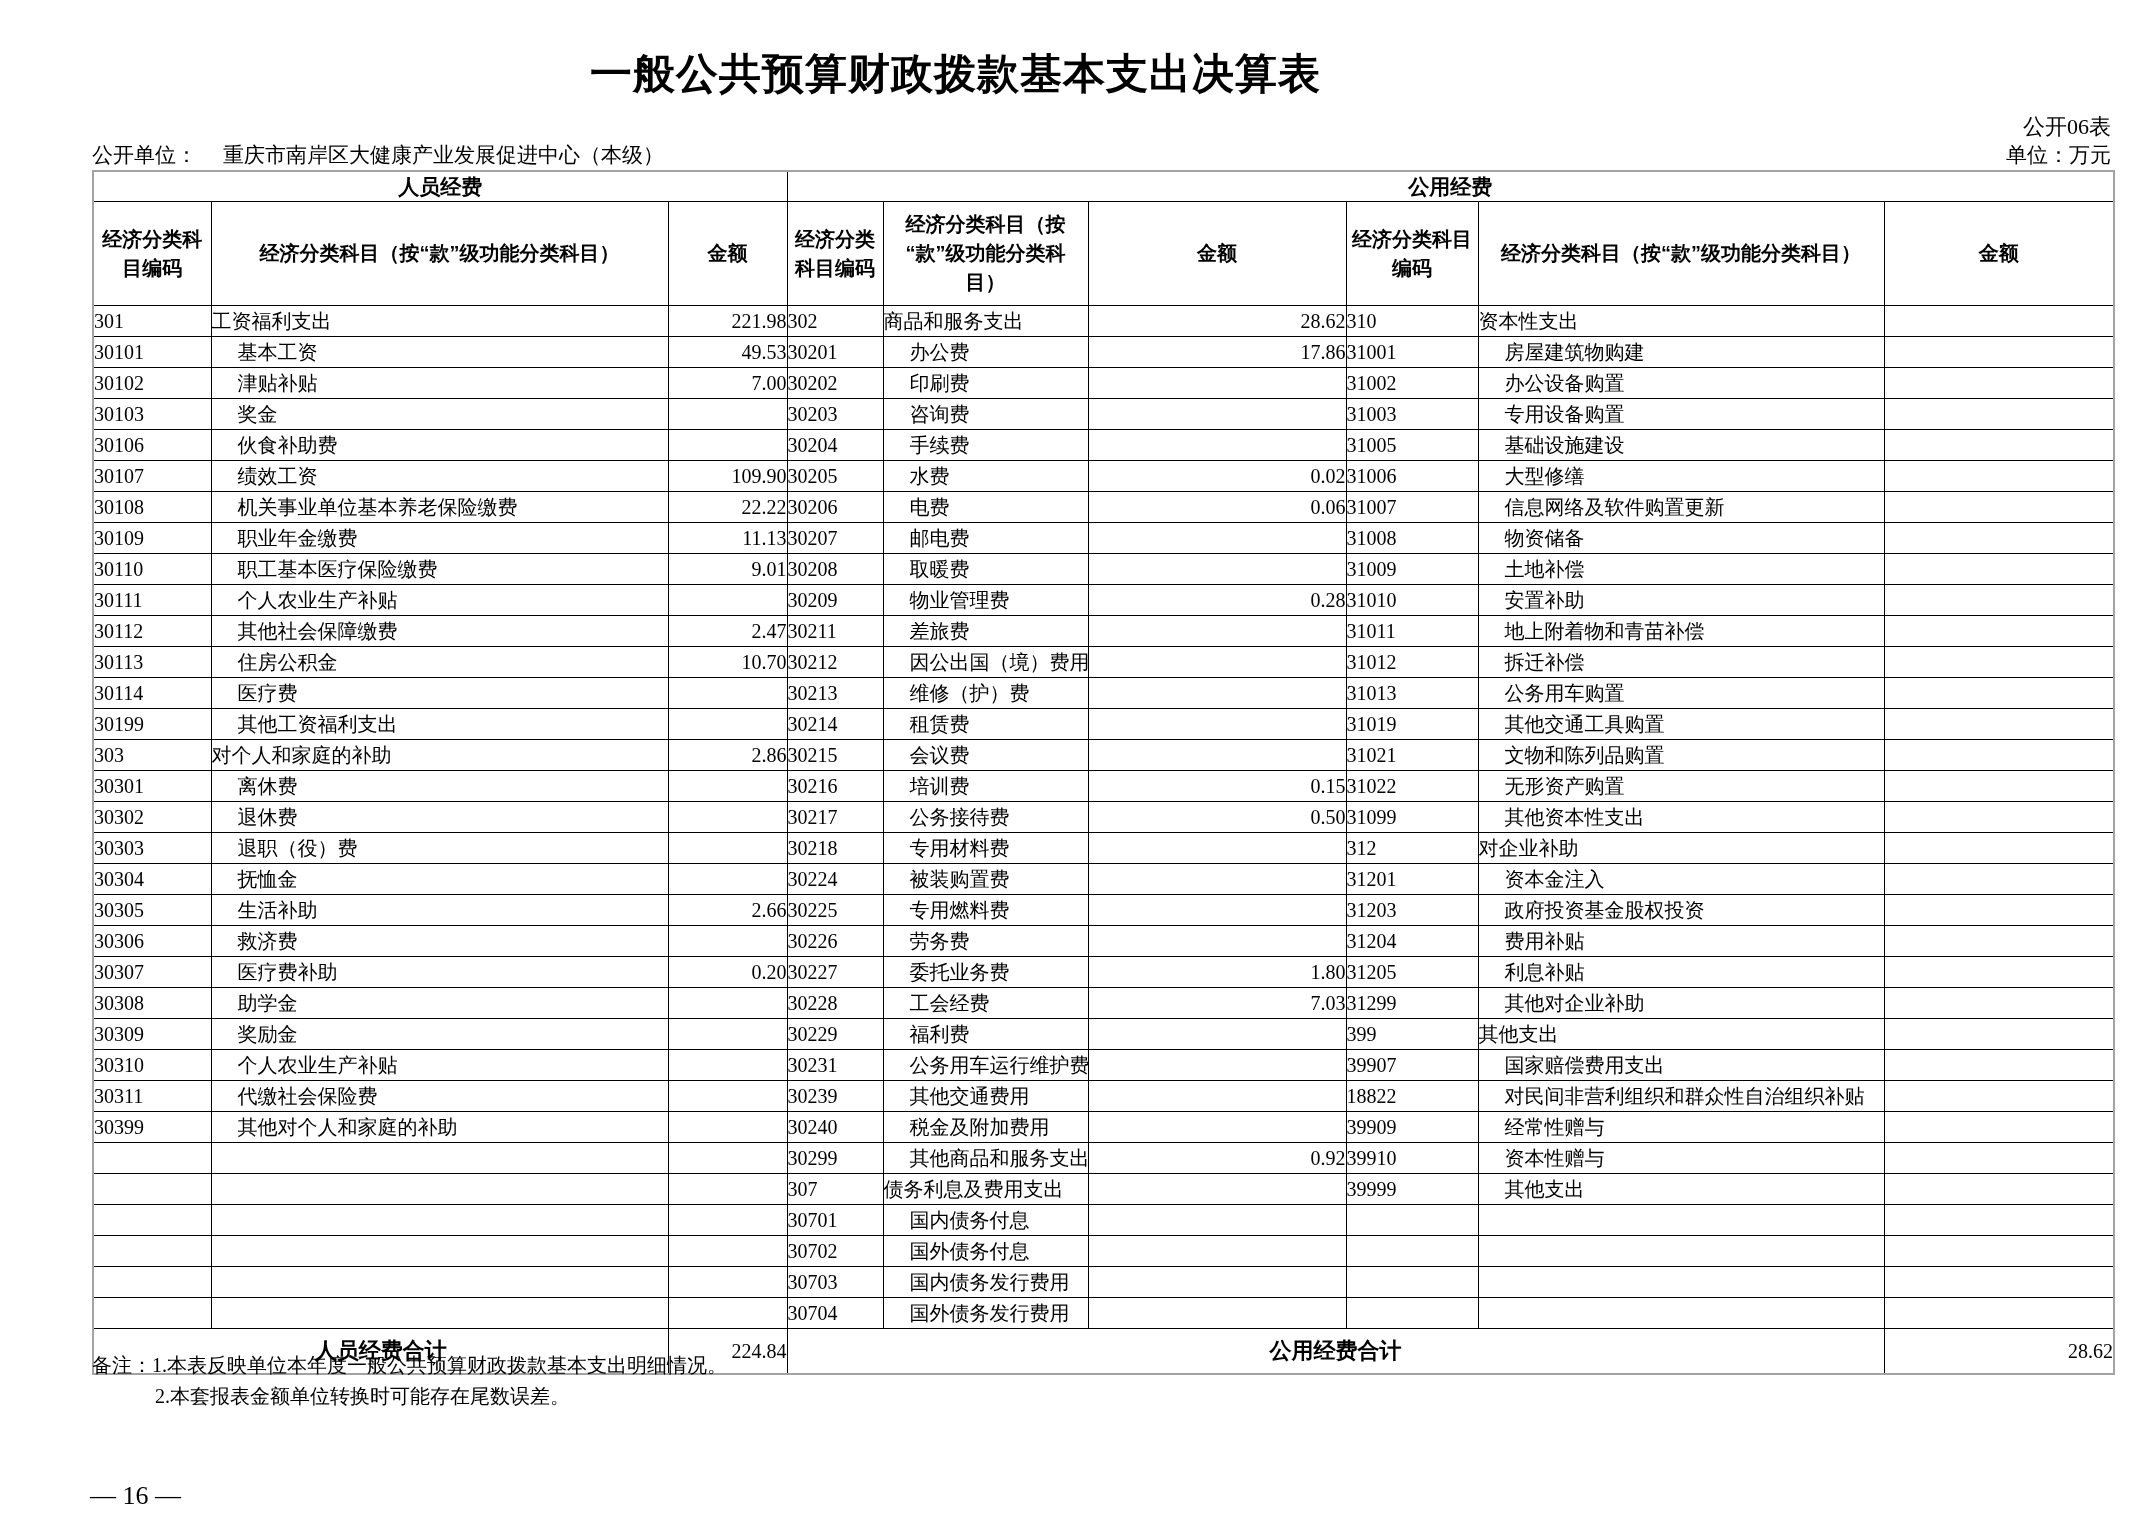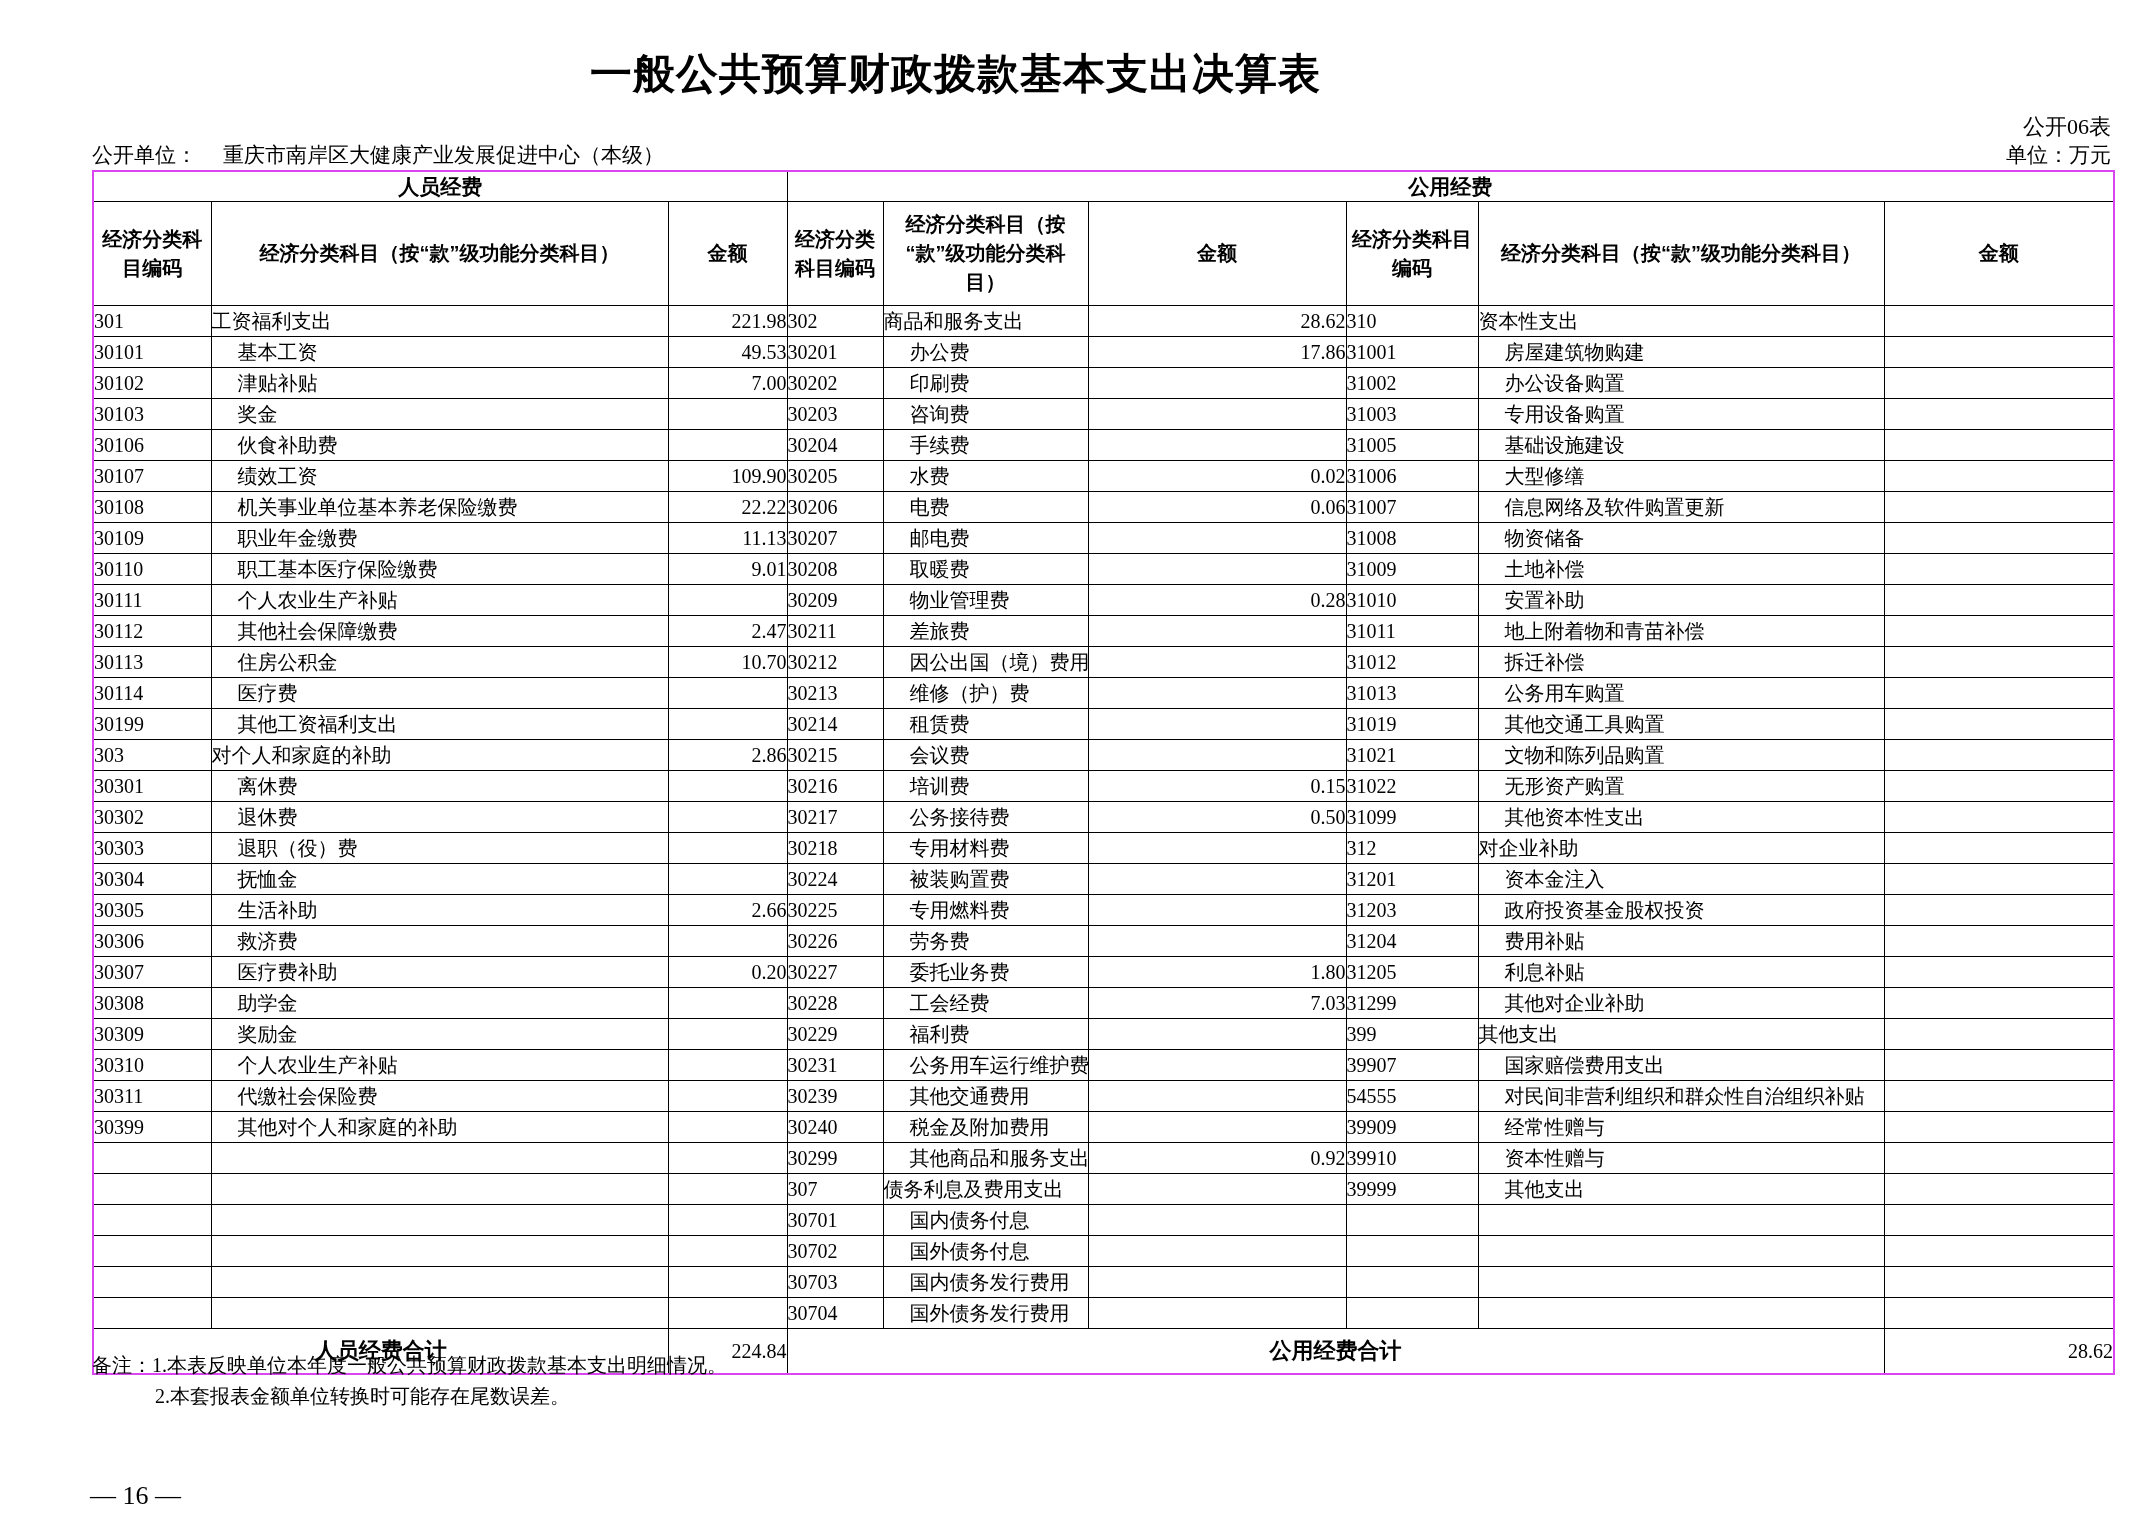--- a/index.html
+++ b/index.html
@@ -20,21 +20,21 @@
     text-align:right;font-size:22px;
   }
   .unit-line{
     position:absolute;top:141px;left:92px;width:2019px;
     font-size:21px;display:flex;justify-content:space-between;gap:32px;
   }
   .unit-left .unit-name{margin-left:26px;}
   table.budget{
     position:absolute;top:170px;left:92px;width:2021px;
     border-collapse:collapse;table-layout:fixed;
-    border:2px solid #d946ef;
+    border:2px solid #a3a3a3;
   }
   table.budget th,table.budget td{
     border:1px solid #000;overflow:hidden;white-space:nowrap;
     padding:0;vertical-align:middle;
   }
   tr.group-row th{height:29px;font-size:21px;text-align:center;}
   tr.head-row th{
     height:103px;font-size:20px;line-height:1.45;text-align:center;
     padding:0 4px;white-space:normal;
   }
@@ -374,21 +374,21 @@
         <td class="subject child">国家赔偿费用支出</td>
         <td class="amount"></td>
       </tr>
       <tr>
         <td class="code">30311</td>
         <td class="subject child">代缴社会保险费</td>
         <td class="amount"></td>
         <td class="code">30239</td>
         <td class="subject child">其他交通费用</td>
         <td class="amount"></td>
-        <td class="code">54555</td>
+        <td class="code">18822</td>
         <td class="subject child">对民间非营利组织和群众性自治组织补贴</td>
         <td class="amount"></td>
       </tr>
       <tr>
         <td class="code">30399</td>
         <td class="subject child">其他对个人和家庭的补助</td>
         <td class="amount"></td>
         <td class="code">30240</td>
         <td class="subject child">税金及附加费用</td>
         <td class="amount"></td>

